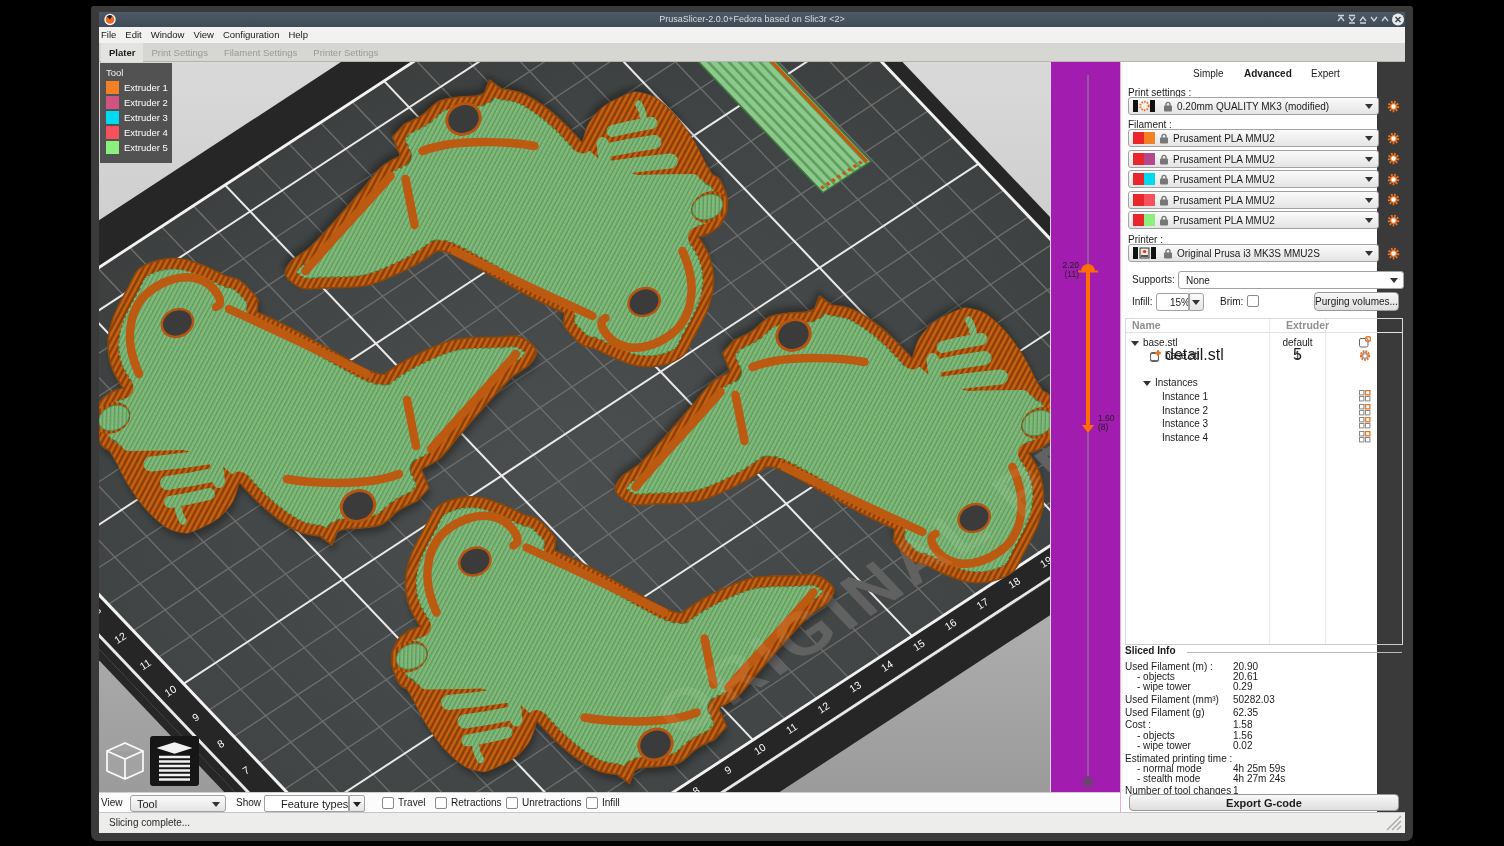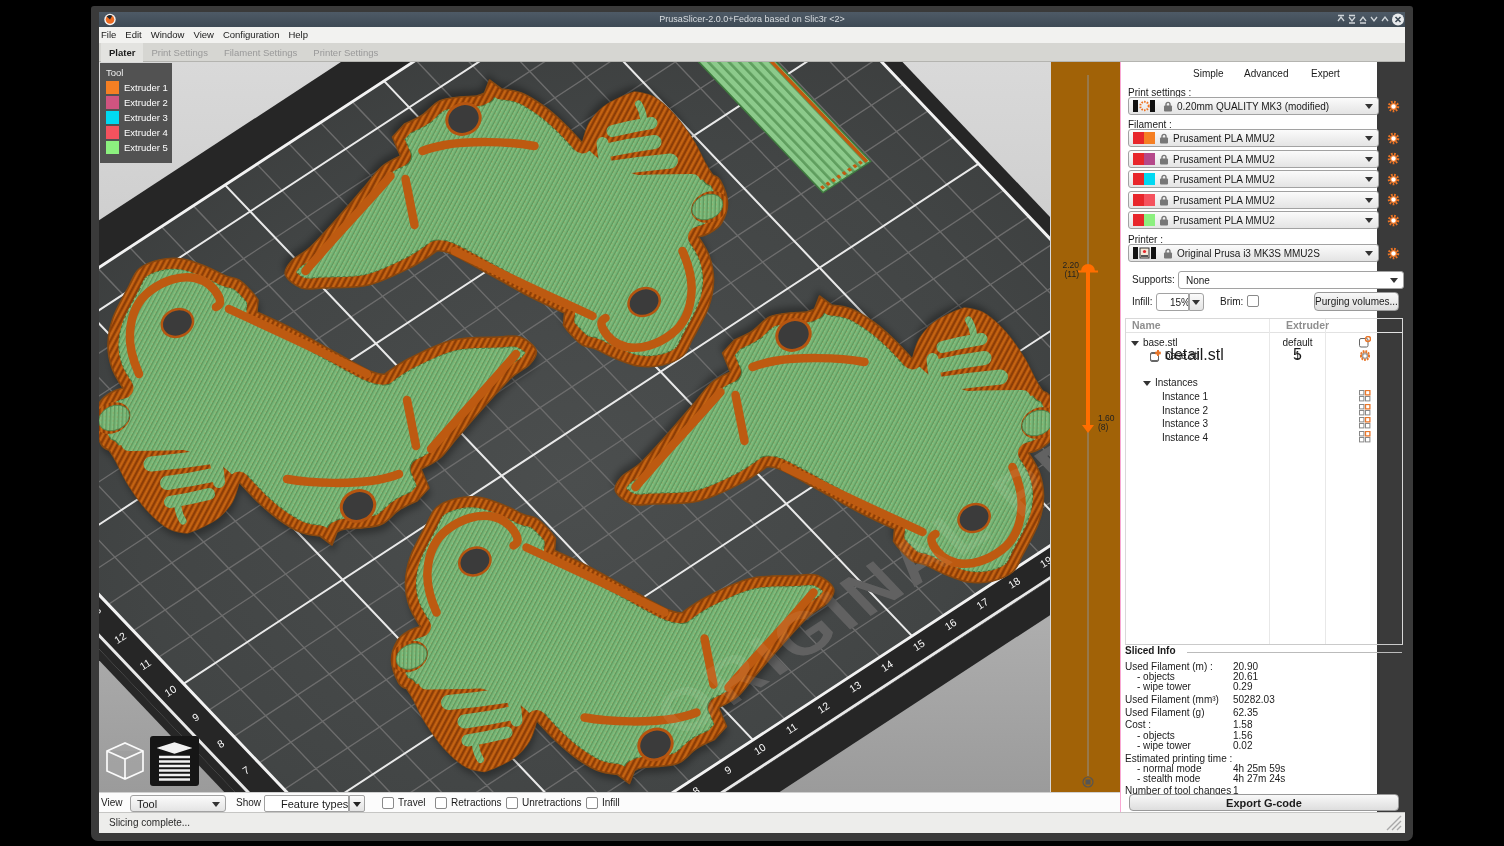--- a/index.html
+++ b/index.html
@@ -4,21 +4,21 @@
 html,body{width:1504px;height:846px;background:#000;overflow:hidden;font-family:"Liberation Sans",sans-serif}
 .abs{position:absolute}
 #frame{left:91px;top:6px;width:1322px;height:835px;background:#3a3a3a;border-radius:3px 3px 7px 7px;box-shadow:0 3px 6px rgba(0,0,0,.6)}
 #title{left:99px;top:12px;width:1306px;height:15px;background:linear-gradient(#4e5a66,#3e4a55);color:#d9dde0;font-size:9px;text-align:center;line-height:15px}
 #menu{left:99px;top:27px;width:1306px;height:16px;background:#f2f2f0;font-size:9.5px;color:#1a1a1a;line-height:16px}
 #menu span{margin:0 4.5px}
 #tabs{left:99px;top:43px;width:1306px;height:19px;background:#d6d6d2;border-bottom:1px solid #b4b4b0;font-size:9.5px;color:#999;line-height:19px;padding-left:2px}
 #tabs .t{display:inline-block;padding:0 8px;height:24px}
 #tabs .sel{color:#1a1a1a;font-weight:bold;background:#e3e3e0;border-bottom:3px solid #4a90d9}
 #vp{left:99px;top:62px;width:951px;height:730px;overflow:hidden}
-#strip{left:1050px;top:62px;width:70px;height:730px;background:#a16207;border-left:1px solid #d8d8d8}
+#strip{left:1050px;top:62px;width:70px;height:730px;background:#a21caf;border-left:1px solid #d8d8d8}
 #panel{left:1120px;top:62px;width:257px;height:750px;background:#fff;border-left:1px solid #f9a8d4;font-size:10px;color:#1a1a1a}
 #tbar{left:99px;top:792px;width:1021px;height:20px;background:#fcfcfc;border-top:1px solid #d0d0d0;font-size:10px;color:#1a1a1a}
 #sbar{left:99px;top:812px;width:1306px;height:21px;background:#ededeb;border-top:1px solid #c6c6c4;font-size:10px;color:#2a2a2a}
 .cmb{position:absolute;border:1px solid #a2a2a2;border-radius:3px;background:linear-gradient(#fbfbfb,#e4e4e4);font-size:10px;color:#1a1a1a;overflow:hidden;white-space:nowrap}
 .cmb .ar{position:absolute;right:5px;top:50%;margin-top:-2px;width:0;height:0;border-left:4px solid transparent;border-right:4px solid transparent;border-top:5px solid #333}
 .lab{position:absolute;white-space:nowrap}
 .cb{position:absolute;width:12px;height:12px;border:1px solid #8a8a8a;background:#fff;border-radius:2px}
 .btn{position:absolute;border:1px solid #999;border-radius:4px;background:linear-gradient(#f8f8f8,#dedede);text-align:center;color:#1a1a1a;white-space:nowrap;overflow:hidden}
 .gear{position:absolute;width:13px;height:13px}
 </style></head><body>
@@ -200,21 +200,21 @@
       <line x1="29" y1="357" x2="29" y2="357" stroke="#ff6e00"></line>
 <text x="28" y="206" font-size="8.5" fill="#222" text-anchor="end" font-family="Liberation Sans,sans-serif">2.20</text>
 <text x="28" y="215" font-size="8.5" fill="#222" text-anchor="end" font-family="Liberation Sans,sans-serif">(11)</text>
 <text x="47" y="359" font-size="8.5" fill="#222" font-family="Liberation Sans,sans-serif">1.60</text>
 <text x="47" y="368" font-size="8.5" fill="#222" font-family="Liberation Sans,sans-serif">(8)</text>
 <circle cx="37" cy="720" r="5" fill="none" stroke="#555" stroke-width="1.2"></circle>
       <rect x="34.5" y="717.5" width="5" height="5" fill="#555"></rect>
 </svg></div>
 <div class="abs" id="panel">
     <div class="lab" style="left:72px;top:6px;color:#1a1a1a">Simple</div>
-    <div class="lab" style="left:123px;top:6px;font-weight:normal">Advanced</div>
+    <div class="lab" style="left:123px;top:6px;font-weight:bold">Advanced</div>
     <div class="lab" style="left:190px;top:6px">Expert</div>
     <div class="lab" style="left:7px;top:25px">Print settings :</div>
     <div class="cmb" style="left:7px;top:35px;width:251px;height:18px;line-height:17px;padding-left:4px">
 <svg width="30" height="12" style="vertical-align:-2px">
         <rect x="0" y="0" width="5" height="12" fill="#111"></rect>
 <circle cx="11.5" cy="6" r="4.2" fill="none" stroke="#ee7423" stroke-width="2" stroke-dasharray="1.5 1.2"></circle>
 <rect x="17" y="0" width="5" height="12" fill="#111"></rect>
       </svg><svg width="10" height="11" style="vertical-align:-2px;margin-right:4px">
         <rect x="1" y="4.5" width="8" height="6" rx="1" fill="#777"></rect>
         <path d="M3 5 V3.4 A2 2 0 0 1 7 3.4 V5" fill="none" stroke="#777" stroke-width="1.4"></path>

